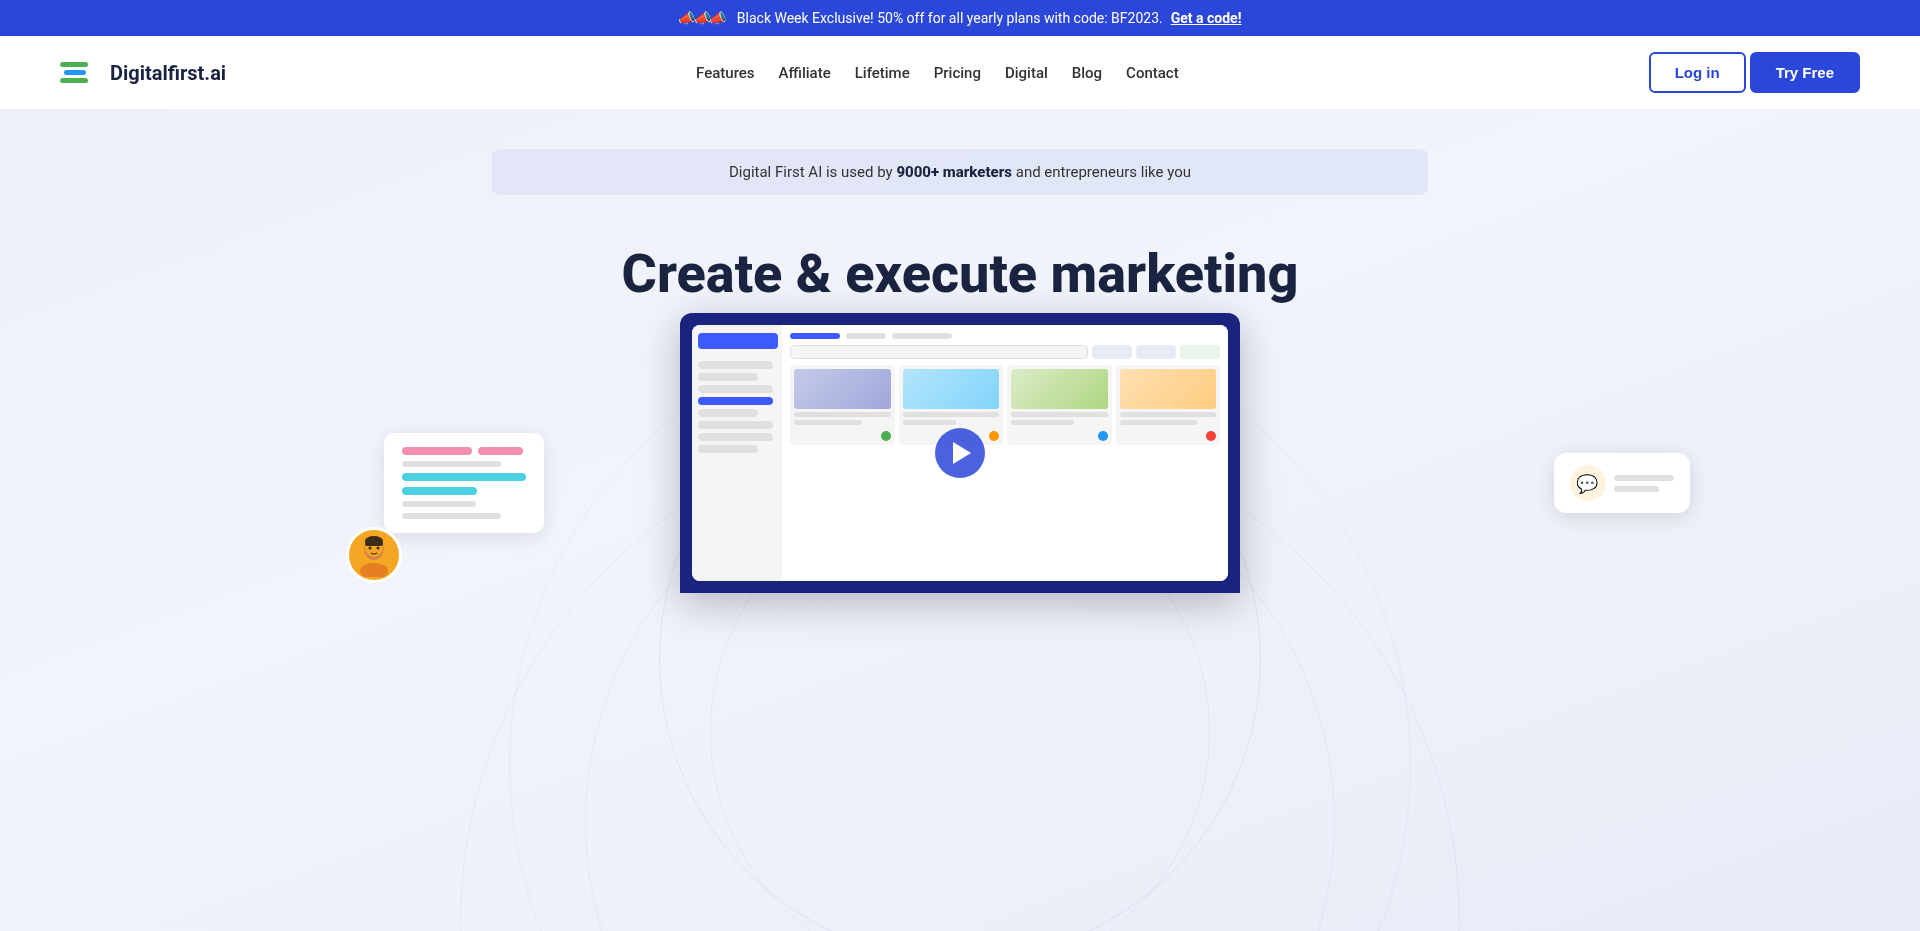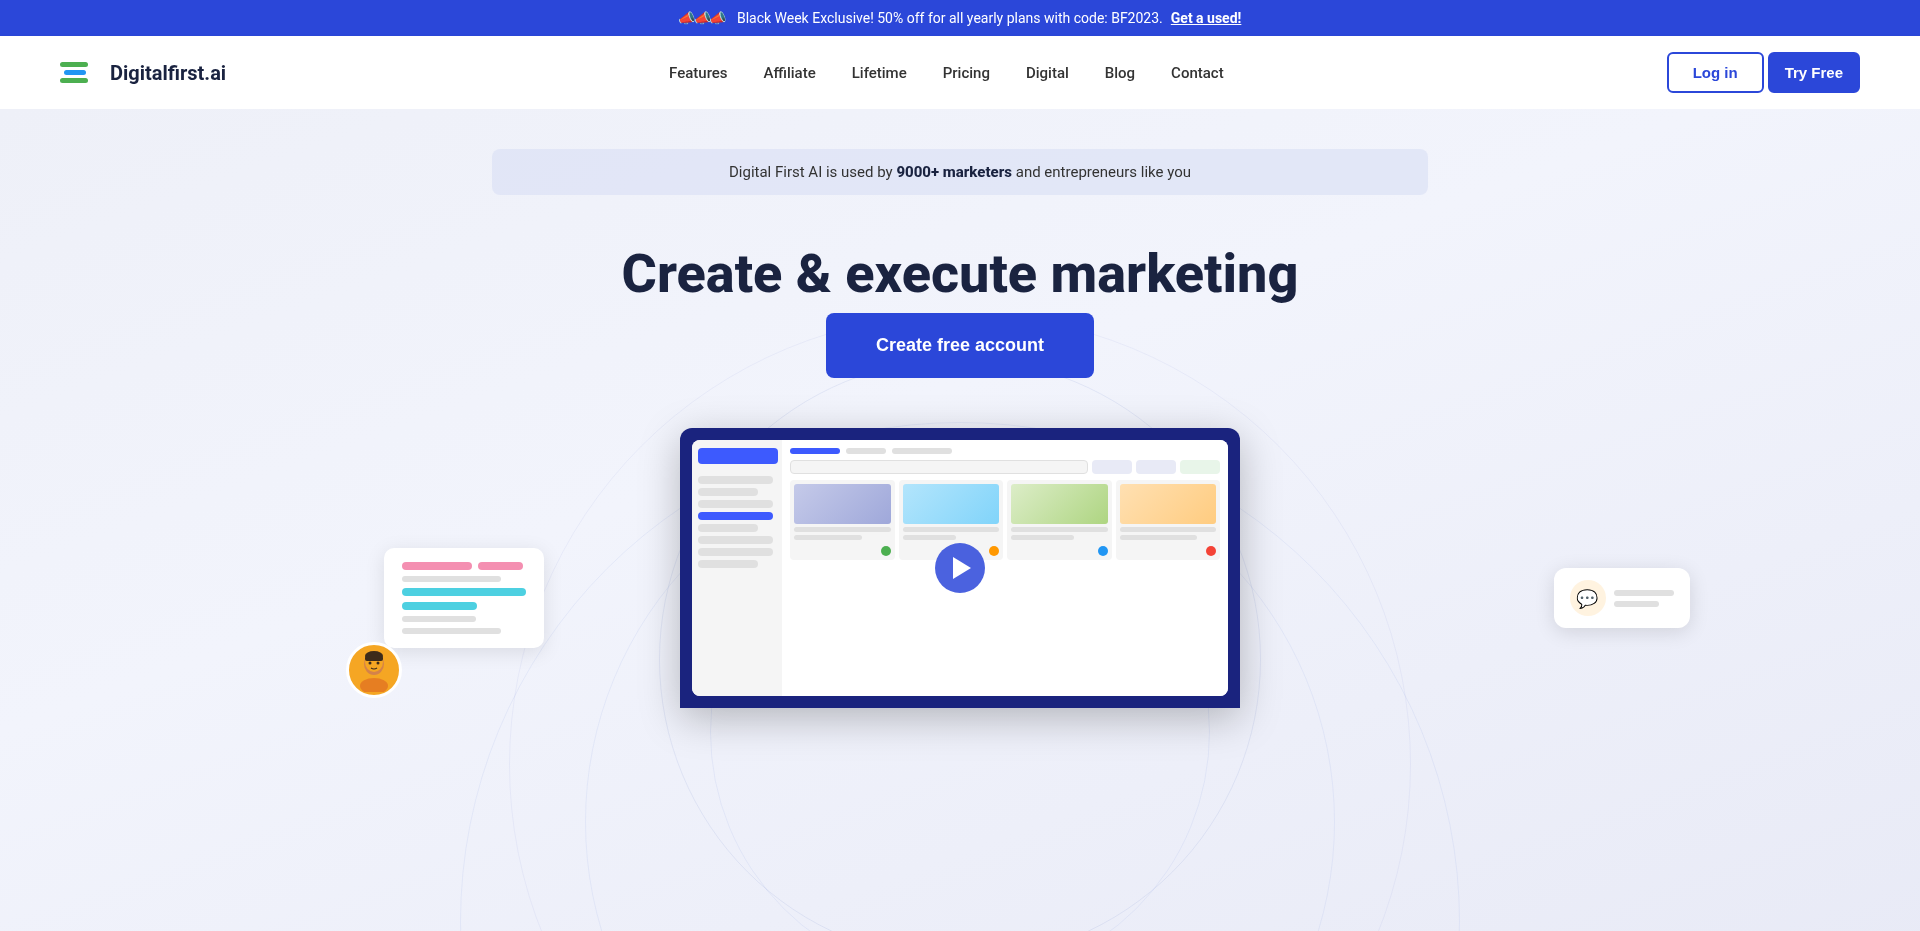--- a/index.html
+++ b/index.html
@@ -45,21 +45,21 @@
       border-radius: 3px;
     }
     #logo-icon span:nth-child(1) { width: 28px; background: #4caf50; }
     #logo-icon span:nth-child(2) { width: 22px; background: #2196f3; margin-left: 4px; }
     #logo-icon span:nth-child(3) { width: 28px; background: #4caf50; }
     #logo-text { font-size: 20px; font-weight: 700; color: #1a2340; }
 
     #nav-links {
       display: flex;
       align-items: center;
-      gap: 36px;
+      gap: 24px;
       list-style: none;
     }
     #nav-links li a {
       text-decoration: none;
       color: #333;
       font-size: 15px;
       font-weight: 500;
     }
 
     #nav-buttons {
@@ -71,21 +71,21 @@
       padding: 10px 24px;
       border: 2px solid #2b47d9;
       background: white;
       color: #2b47d9;
       border-radius: 6px;
       font-size: 15px;
       font-weight: 600;
       cursor: pointer;
     }
     .btn-try {
-      padding: 10px 15px;
+      padding: 10px 24px;
       border: 2px solid #2b47d9;
       background: #2b47d9;
       color: white;
       border-radius: 6px;
       font-size: 15px;
       font-weight: 600;
       cursor: pointer;
     }
 
     
@@ -395,21 +395,21 @@
       border: 1px solid rgba(150,170,230,0.15);
       pointer-events: none;
     }
   </style>
 </head>
 <body>
 
 <div id="announcement-bar">
   <span style="letter-spacing:-2px; margin-right:4px;">📣📣📣</span>
   <span>Black Week Exclusive! 50% off for all yearly plans with code: BF2023.</span>
-  <a href="#" style="color:white;font-weight:700;text-decoration:underline;">Get a used!</a>
+  <a href="#" style="color:white;font-weight:700;text-decoration:underline;">Get a code!</a>
 </div>
 
 <header id="header">
   <a id="logo-area" href="#">
     <div id="logo-icon">
       <span></span>
       <span></span>
       <span></span>
     </div>
     <span id="logo-text">Digitalfirst.ai</span>
@@ -439,21 +439,20 @@
 
   <div id="social-proof-bar">
     <span>Digital First AI is used by </span><strong>9000+ marketers</strong><span> and entrepreneurs like you</span>
   </div>
 
   <h1 id="hero-title">
     <span>Create &amp; execute marketing</span><br>
   </h1>
 
 
-  <button id="cta-button">Create free account</button>
 
   <div id="product-area">
 
     <div id="left-card">
       <div class="card-lines">
         <div style="display:flex;gap:6px;">
           <div class="card-line line-pink"></div>
           <div class="card-line line-pink-sm"></div>
         </div>
         <div class="card-line line-gray"></div>

